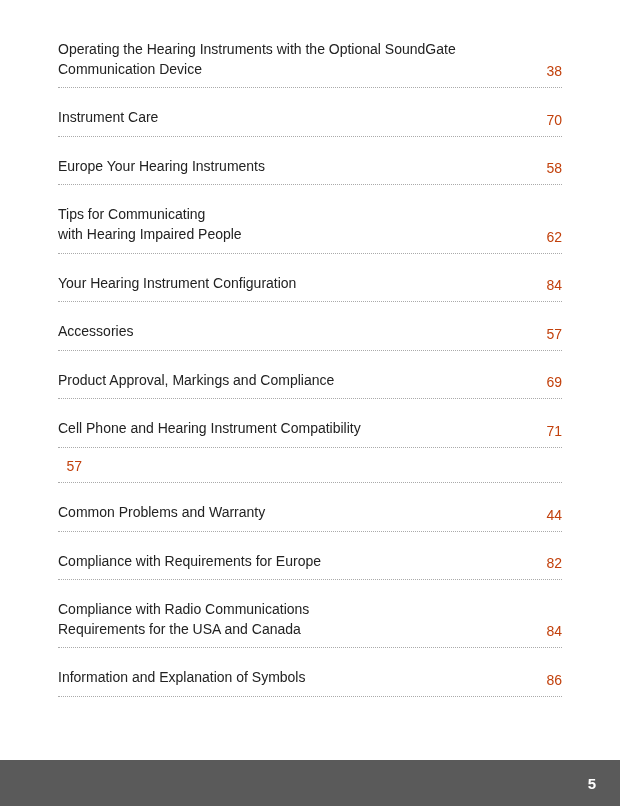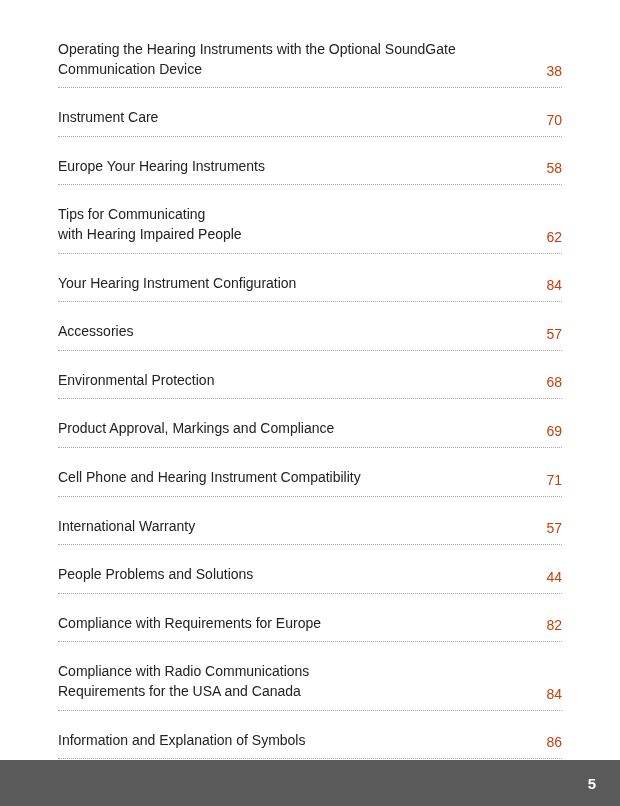--- a/index.html
+++ b/index.html
@@ -90,37 +90,32 @@
       </div>
       <div class="toc-item">
         <span class="toc-item-text">Your Hearing Instrument Configuration</span>
         <span class="toc-item-number">84</span>
       </div>
       <div class="toc-item">
         <span class="toc-item-text">Accessories</span>
         <span class="toc-item-number">57</span>
       </div>
       <div class="toc-item">
-        <span class="toc-item-text">Environmental Protection</span>
-        <span class="toc-item-number">68</span>
-      </div>
-      <div class="toc-item">
         <span class="toc-item-text">Product Approval, Markings and Compliance</span>
         <span class="toc-item-number">69</span>
       </div>
       <div class="toc-item">
         <span class="toc-item-text">Cell Phone and Hearing Instrument Compatibility</span>
         <span class="toc-item-number">71</span>
       </div>
       <div class="toc-item">
-        <span class="toc-item-text">International Warranty</span>
         <span class="toc-item-number">57</span>
       </div>
       <div class="toc-item">
-        <span class="toc-item-text">People Problems and Solutions</span>
+        <span class="toc-item-text">Common Problems and Warranty</span>
         <span class="toc-item-number">44</span>
       </div>
       <div class="toc-item">
         <span class="toc-item-text">Compliance with Requirements for Europe</span>
         <span class="toc-item-number">82</span>
       </div>
       <div class="toc-item">
         <span class="toc-item-text">Compliance with Radio Communications<br>Requirements for the USA and Canada</span>
         <span class="toc-item-number">84</span>
       </div>

